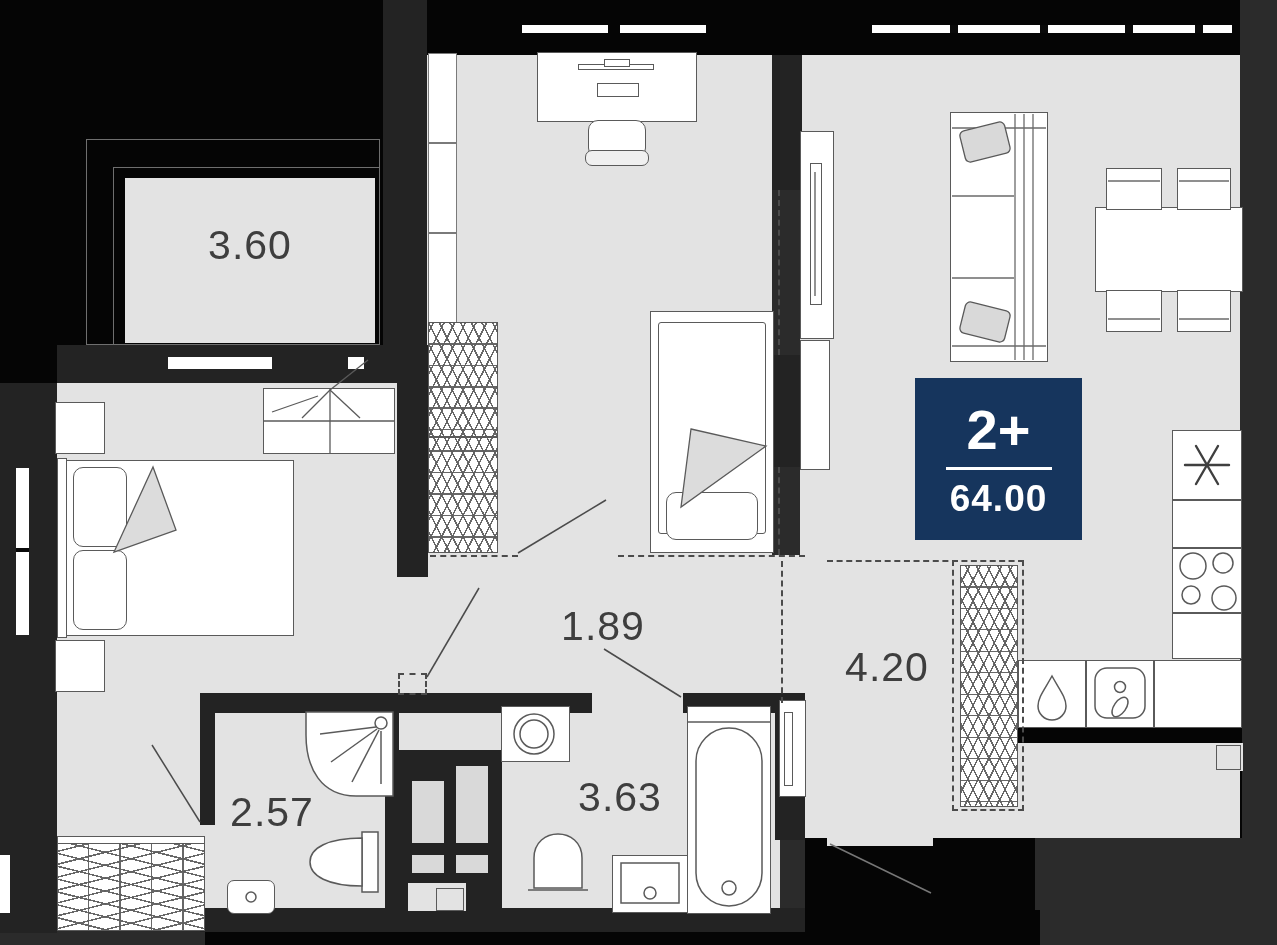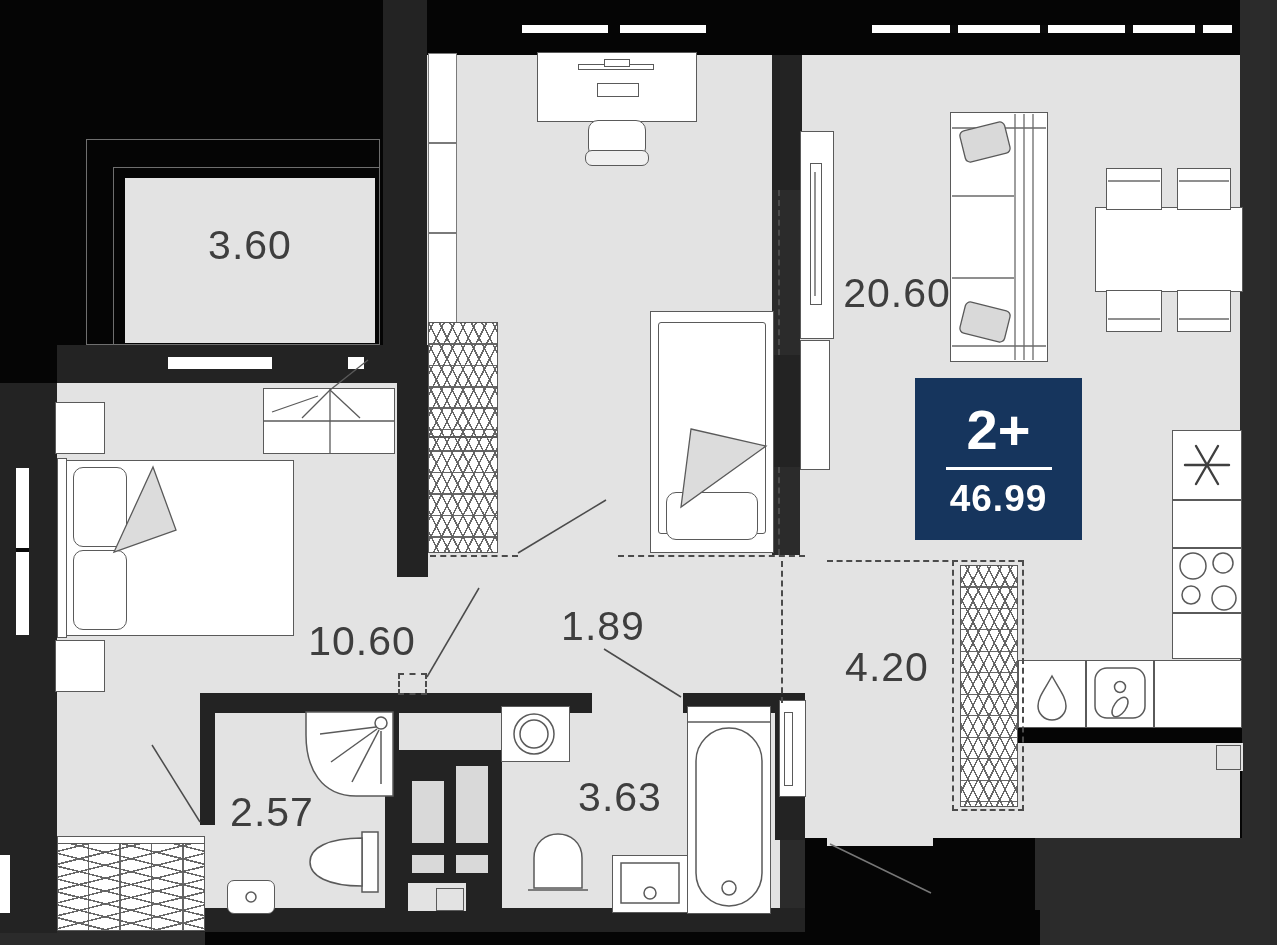--- a/index.html
+++ b/index.html
@@ -258,26 +258,24 @@
     <g stroke="#4b4b4b" stroke-width="1.5">
       <line x1="518" y1="553" x2="606" y2="500"></line>
       <line x1="427" y1="677" x2="479" y2="588"></line>
       <line x1="604" y1="649" x2="681" y2="697"></line>
       <line x1="200" y1="822" x2="152" y2="745"></line>
     </g>
     <line x1="830" y1="844" x2="931" y2="893" stroke="#777" stroke-width="1.5"></line>
   </svg>
 
   <div class="lb" style="left:250px;top:245px;">3.60</div>
-  <div class="lb" style="left:897px;top:293px;">20.60</div>
-  <div class="lb" style="left:362px;top:641px;">10.60</div>
   <div class="lb" style="left:603px;top:626px;">1.89</div>
   <div class="lb" style="left:887px;top:667px;">4.20</div>
   <div class="lb" style="left:272px;top:812px;">2.57</div>
   <div class="lb" style="left:620px;top:797px;">3.63</div>
 
   <div id="badge">
     <div class="b1">2+</div>
     <div class="bline"></div>
-    <div class="b2">46.99</div>
+    <div class="b2">64.00</div>
   </div>
 
 </div>
 
 </body></html>

